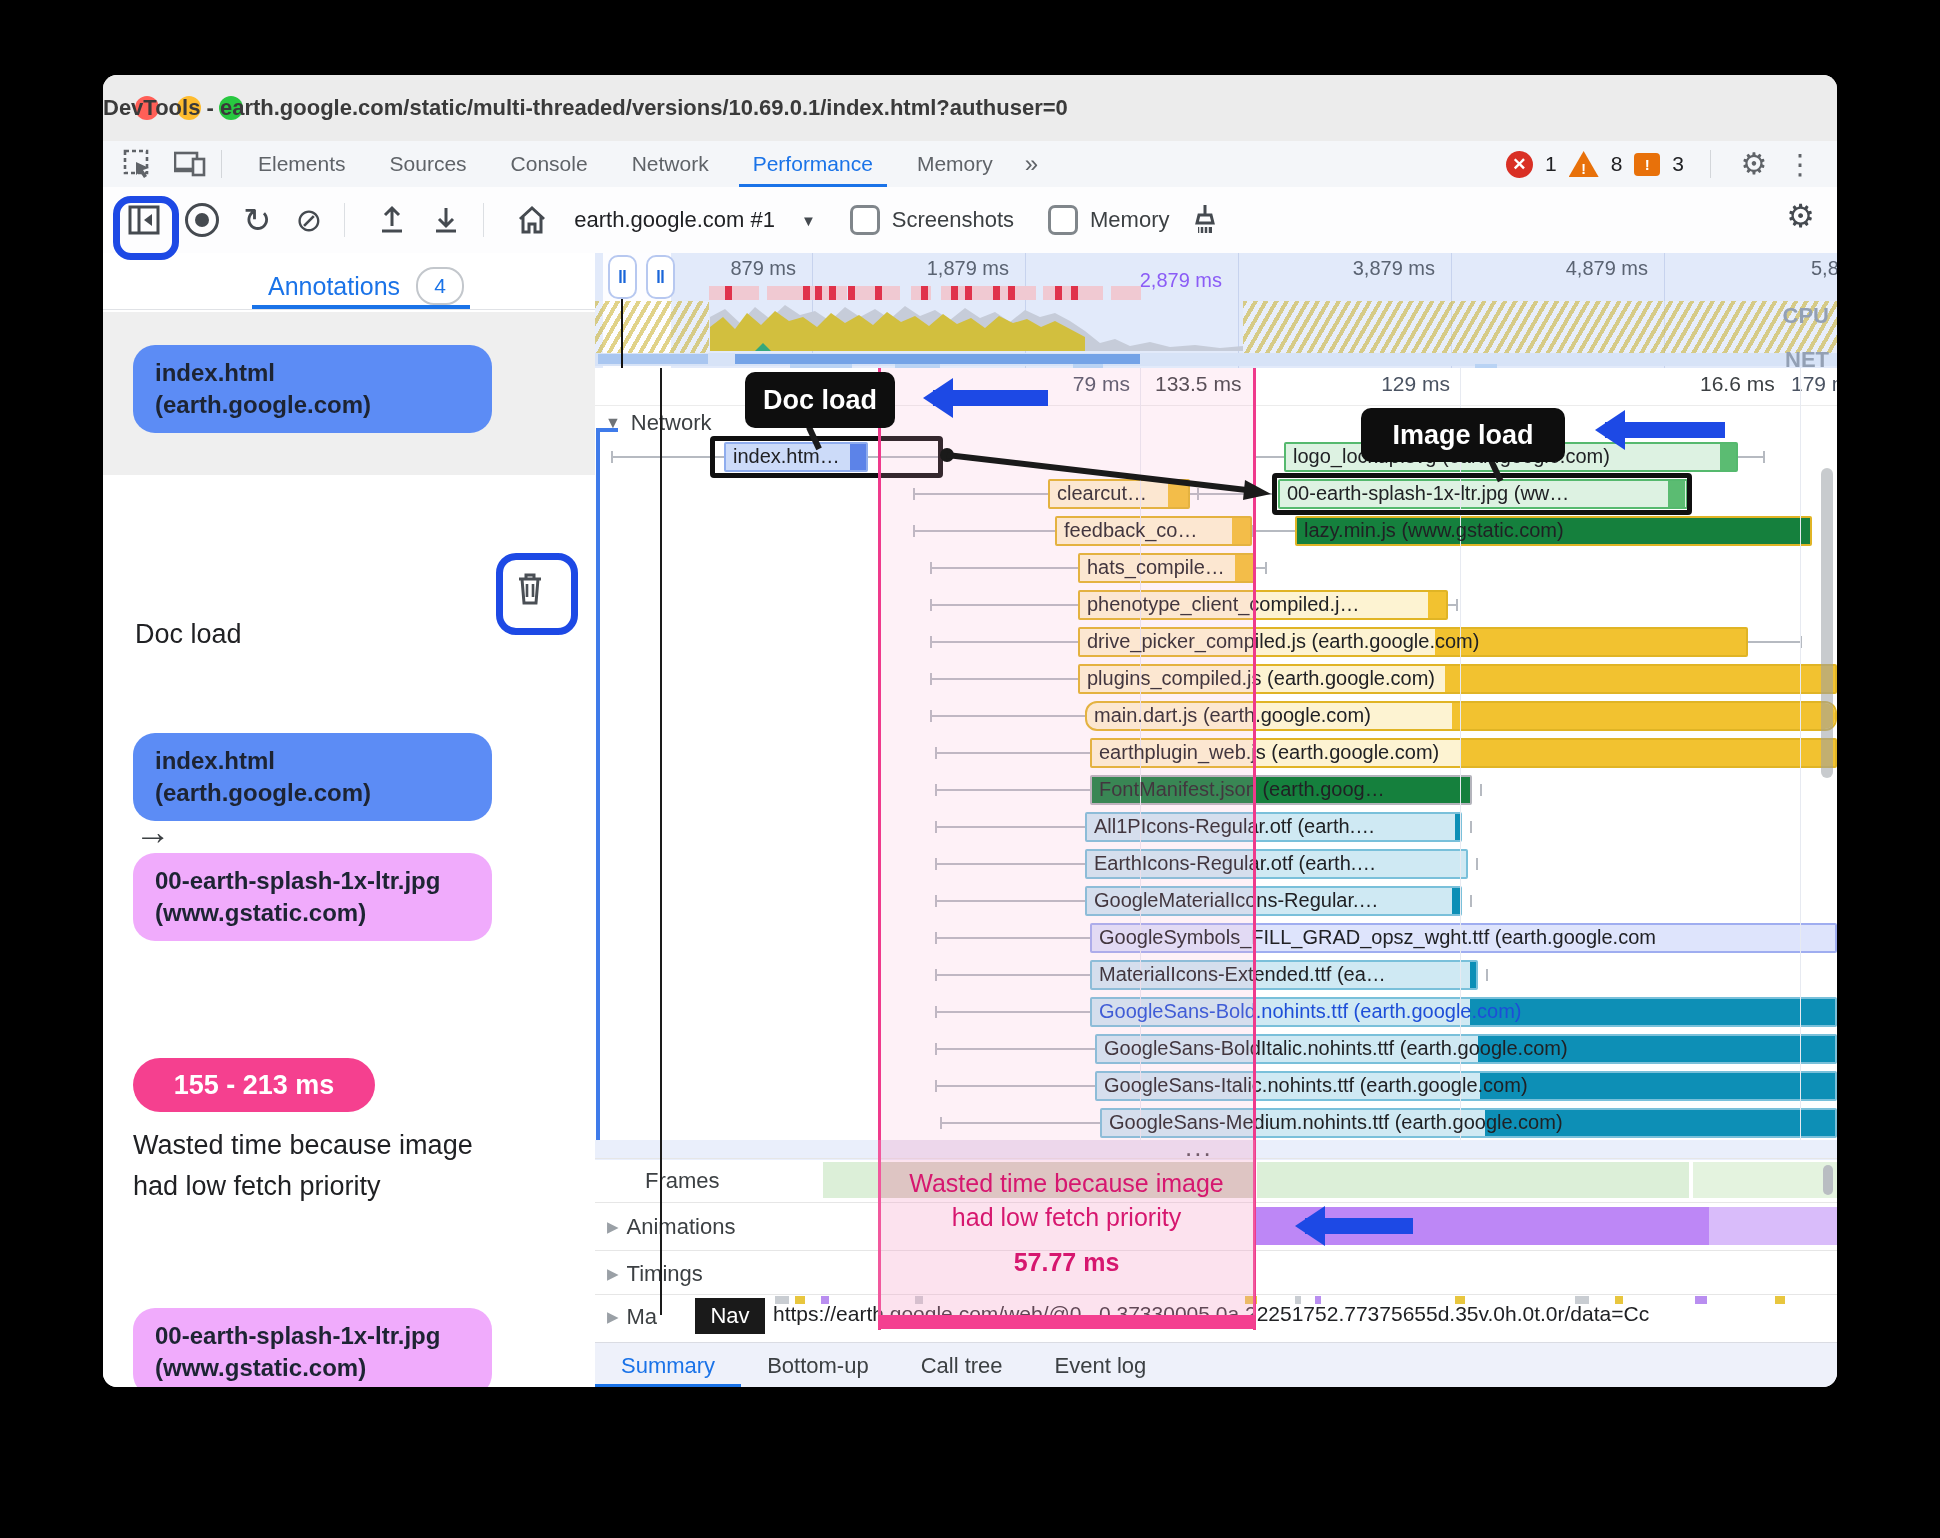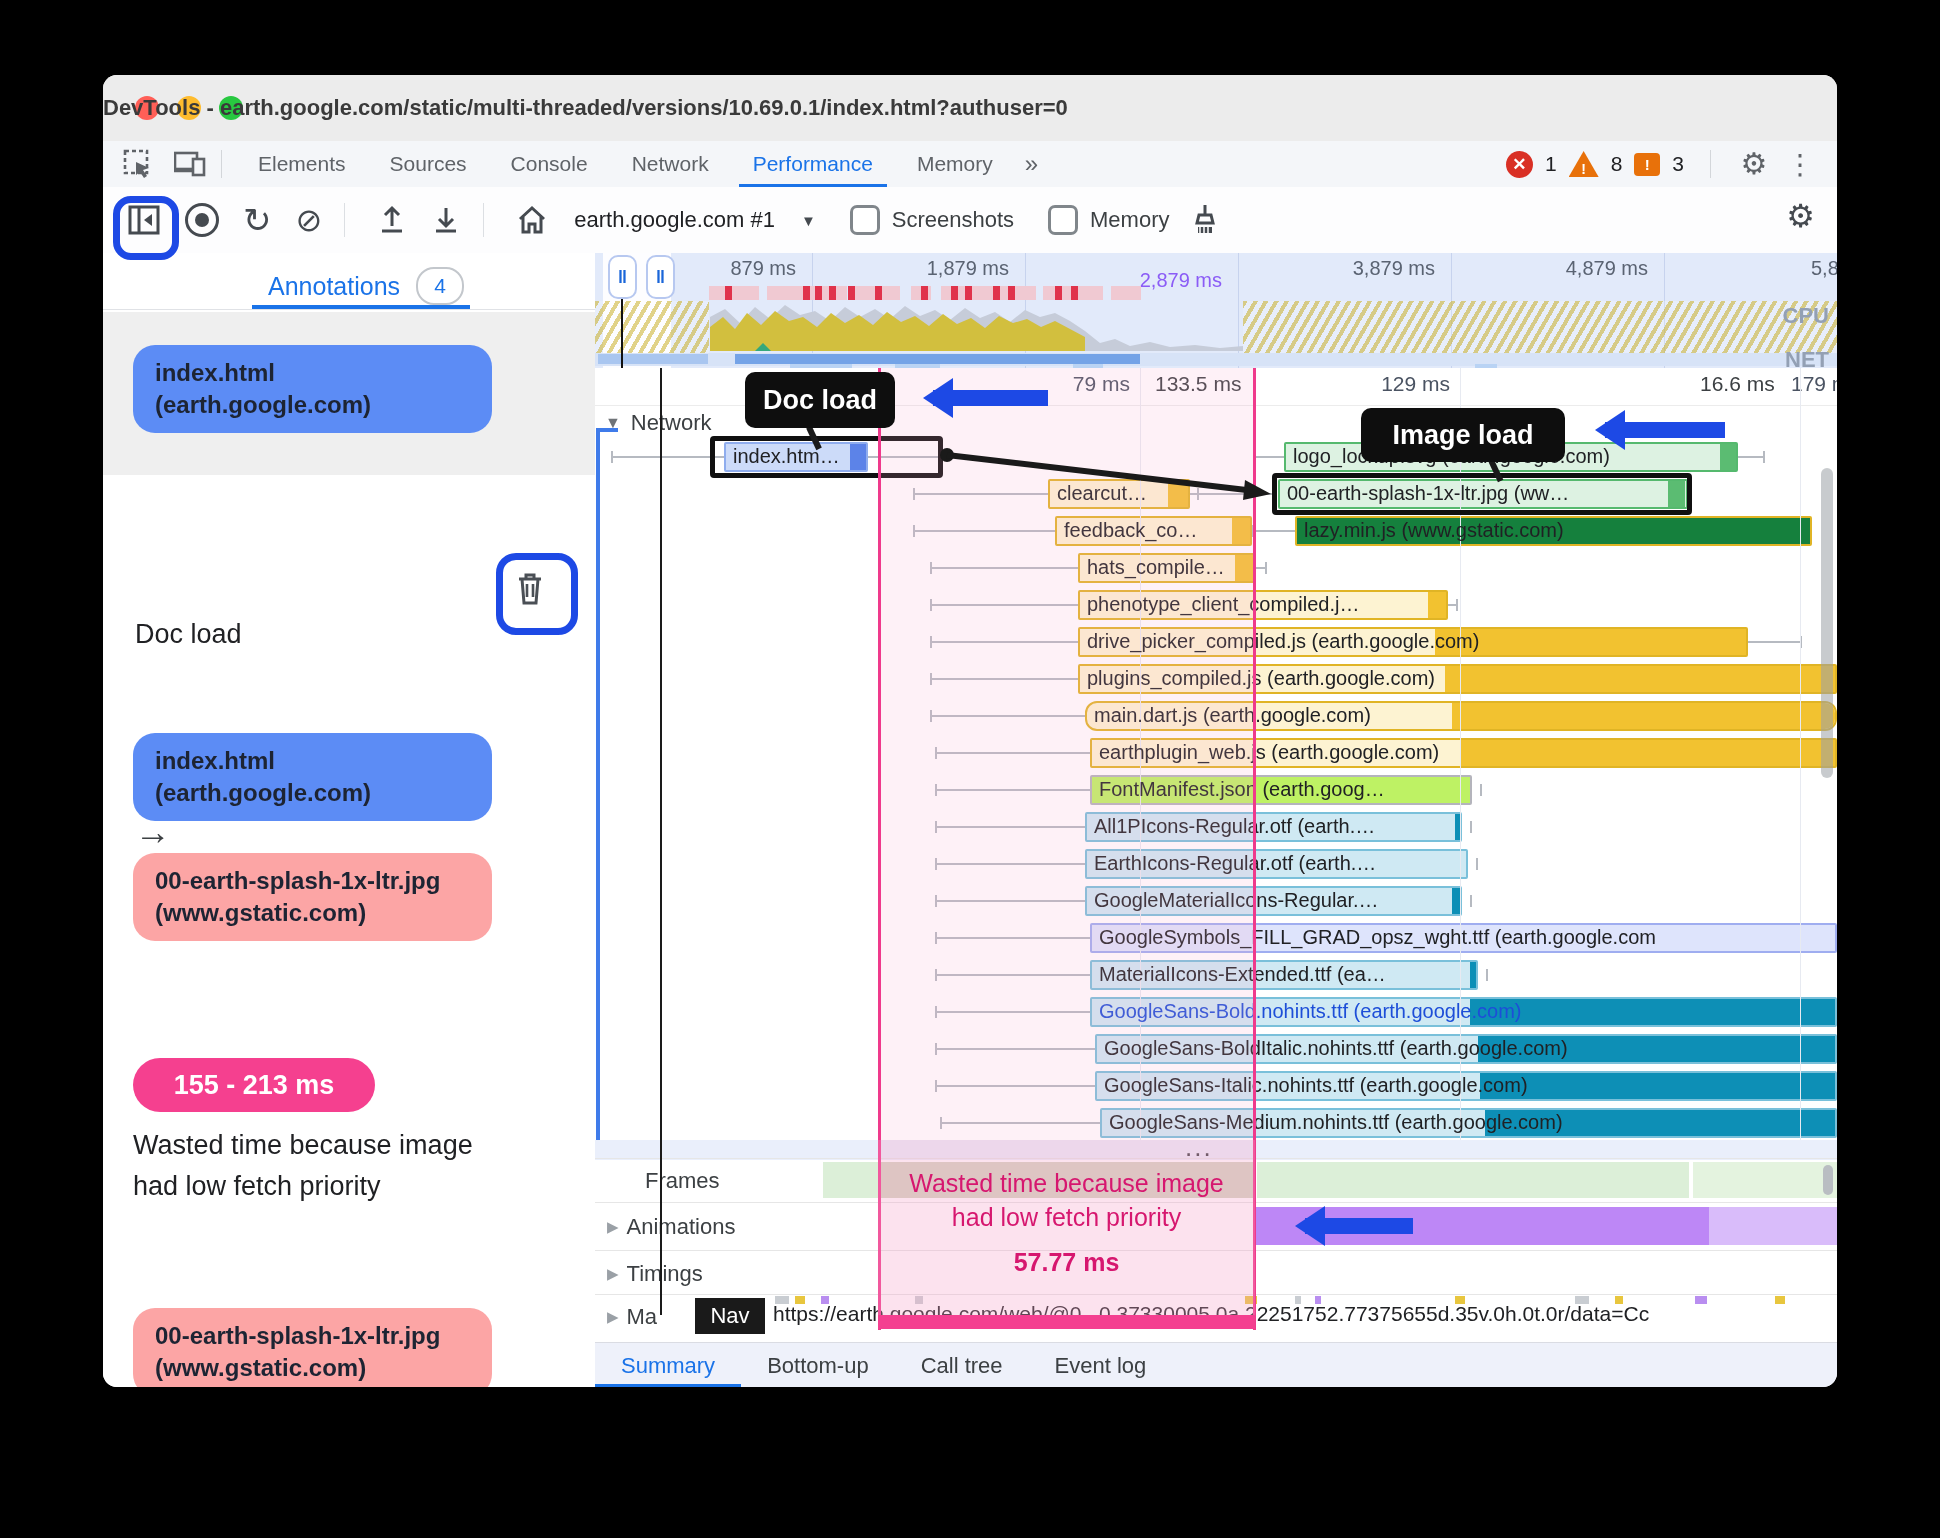--- a/index.html
+++ b/index.html
@@ -47,21 +47,21 @@
   
   #sidebar{position:absolute;left:0;top:178px;width:492px;bottom:0;background:#fff;border-right:1px solid #d4d7db;}
   #sb-tabs{position:absolute;left:0;top:0;width:100%;height:56px;border-bottom:1px solid #e0e2e6;}
   #sb-tab-insights{position:absolute;left:30px;top:14px;font-size:25px;color:#1d4ed8;margin-top:48px;}
   #sb-tab-annot{position:absolute;left:165px;top:14px;font-size:25px;color:#1a73e8;display:flex;gap:16px;align-items:center;}
   #sb-count{min-width:44px;height:34px;border:2px solid #c3c7cc;border-radius:18px;font-size:21px;color:#1a73e8;
     display:flex;align-items:center;justify-content:center;background:#fff;}
   #sb-underline{position:absolute;left:149px;top:52px;width:218px;height:4px;background:#1a73e8;}
   .pill{border-radius:22px;padding:12px 22px;font-weight:bold;font-size:24px;line-height:32px;color:#1d2433;}
   .pill-blue{background:#5c8cf5;}
-  .pill-green{background:#fca5a5;}
+  .pill-green{background:#f0abfc;}
   .caption{font-size:27px;color:#202124;}
   #card1{position:absolute;left:0;top:59px;width:100%;height:163px;background:#efefef;}
   
   #minimap{position:absolute;left:492px;top:178px;width:1242px;height:115px;background:#e2eafa;overflow:hidden;}
   
   #flame{position:absolute;left:492px;top:293px;width:1242px;height:974px;background:#fff;overflow:hidden;}
   #net-header{position:absolute;left:10px;top:42px;font-size:22px;color:#3c4043;display:flex;gap:10px;align-items:center;z-index:3;}
   #net-header .tri{font-size:16px;color:#6f7377;}
   #net-blue-edge{position:absolute;left:1px;top:60px;width:4px;height:712px;background:#3f7bea;z-index:3;}
   #net-blue-top{position:absolute;left:1px;top:60px;width:22px;height:4px;background:#3f7bea;z-index:3;}
@@ -393,21 +393,21 @@
         </div>
         <div style="position: absolute; left: 340px; top: 384px; width: 155px; height: 2px; background: rgb(182, 186, 193);"></div>
         <div style="position: absolute; left: 340px; top: 379px; width: 2px; height: 12px; background: rgb(182, 186, 193);"></div>
         <div style="position: absolute; left: 495px; top: 370px; width: 747px; height: 30px; box-sizing: border-box; border: 2px solid rgb(224, 180, 37); border-radius: 2px; background: rgb(253, 243, 210); overflow: hidden;">
           <div style="position: absolute; left: 368px; top: 0px; width: 377px; height: 30px; background: rgb(242, 194, 48);"></div>
           <div style="position: absolute; left: 7px; top: 1px; font-size: 20px; color: rgb(32, 33, 36); white-space: nowrap; z-index: 2;">earthplugin_web.js (earth.google.com)</div>
         </div>
         <div style="position: absolute; left: 340px; top: 421px; width: 155px; height: 2px; background: rgb(182, 186, 193);"></div>
         <div style="position: absolute; left: 340px; top: 416px; width: 2px; height: 12px; background: rgb(182, 186, 193);"></div>
         <div style="position: absolute; left: 885px; top: 416px; width: 2px; height: 12px; background: rgb(182, 186, 193);"></div>
-        <div style="position: absolute; left: 495px; top: 407px; width: 382px; height: 30px; box-sizing: border-box; border: 2px solid rgb(180, 180, 188); border-radius: 2px; background: #bef264; overflow: hidden;">
+        <div style="position: absolute; left: 495px; top: 407px; width: 382px; height: 30px; box-sizing: border-box; border: 2px solid rgb(180, 180, 188); border-radius: 2px; background: #15803d; overflow: hidden;">
           <div style="position: absolute; left: 7px; top: 1px; font-size: 20px; color: rgb(32, 33, 36); white-space: nowrap; z-index: 2;">FontManifest.json (earth.goog…</div>
         </div>
         <div style="position: absolute; left: 340px; top: 458px; width: 150px; height: 2px; background: rgb(182, 186, 193);"></div>
         <div style="position: absolute; left: 340px; top: 453px; width: 2px; height: 12px; background: rgb(182, 186, 193);"></div>
         <div style="position: absolute; left: 875px; top: 453px; width: 2px; height: 12px; background: rgb(182, 186, 193);"></div>
         <div style="position: absolute; left: 490px; top: 444px; width: 377px; height: 30px; box-sizing: border-box; border: 2px solid rgb(121, 192, 218); border-radius: 2px; background: rgb(207, 233, 243); overflow: hidden;">
           <div style="position: absolute; left: 368px; top: 0px; width: 7px; height: 30px; background: rgb(13, 143, 182);"></div>
           <div style="position: absolute; left: 7px; top: 1px; font-size: 20px; color: rgb(32, 33, 36); white-space: nowrap; z-index: 2;">All1PIcons-Regular.otf (earth.…</div>
         </div>
         <div style="position: absolute; left: 340px; top: 495px; width: 150px; height: 2px; background: rgb(182, 186, 193);"></div>

